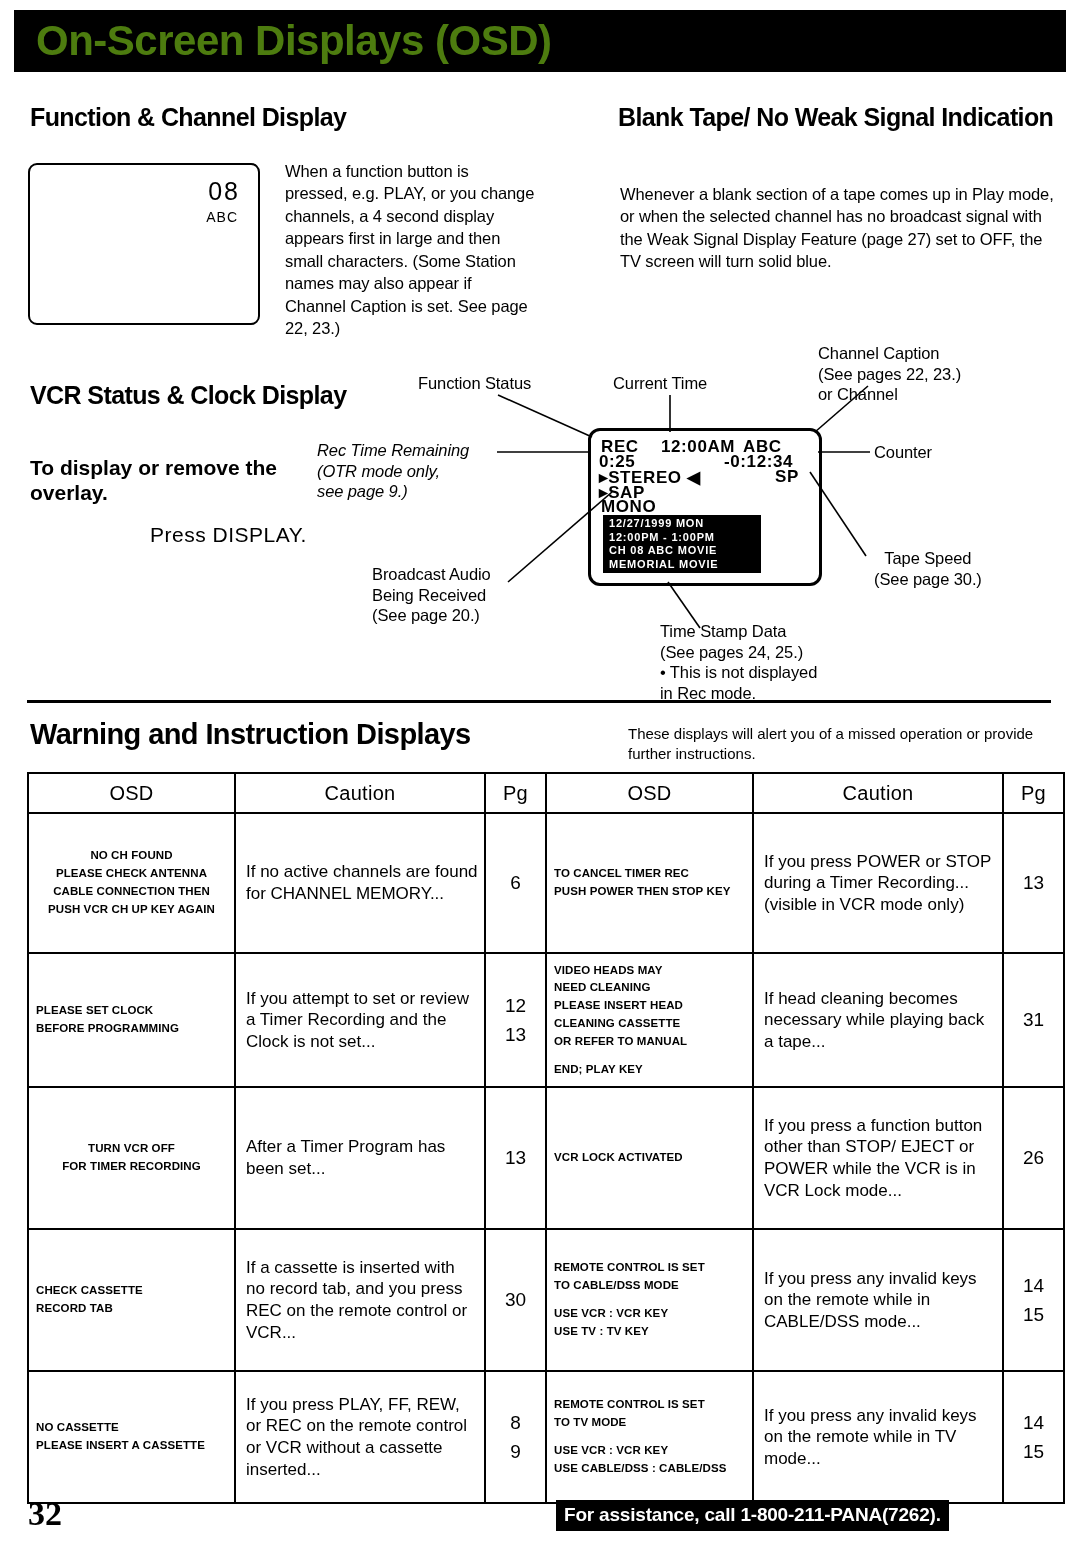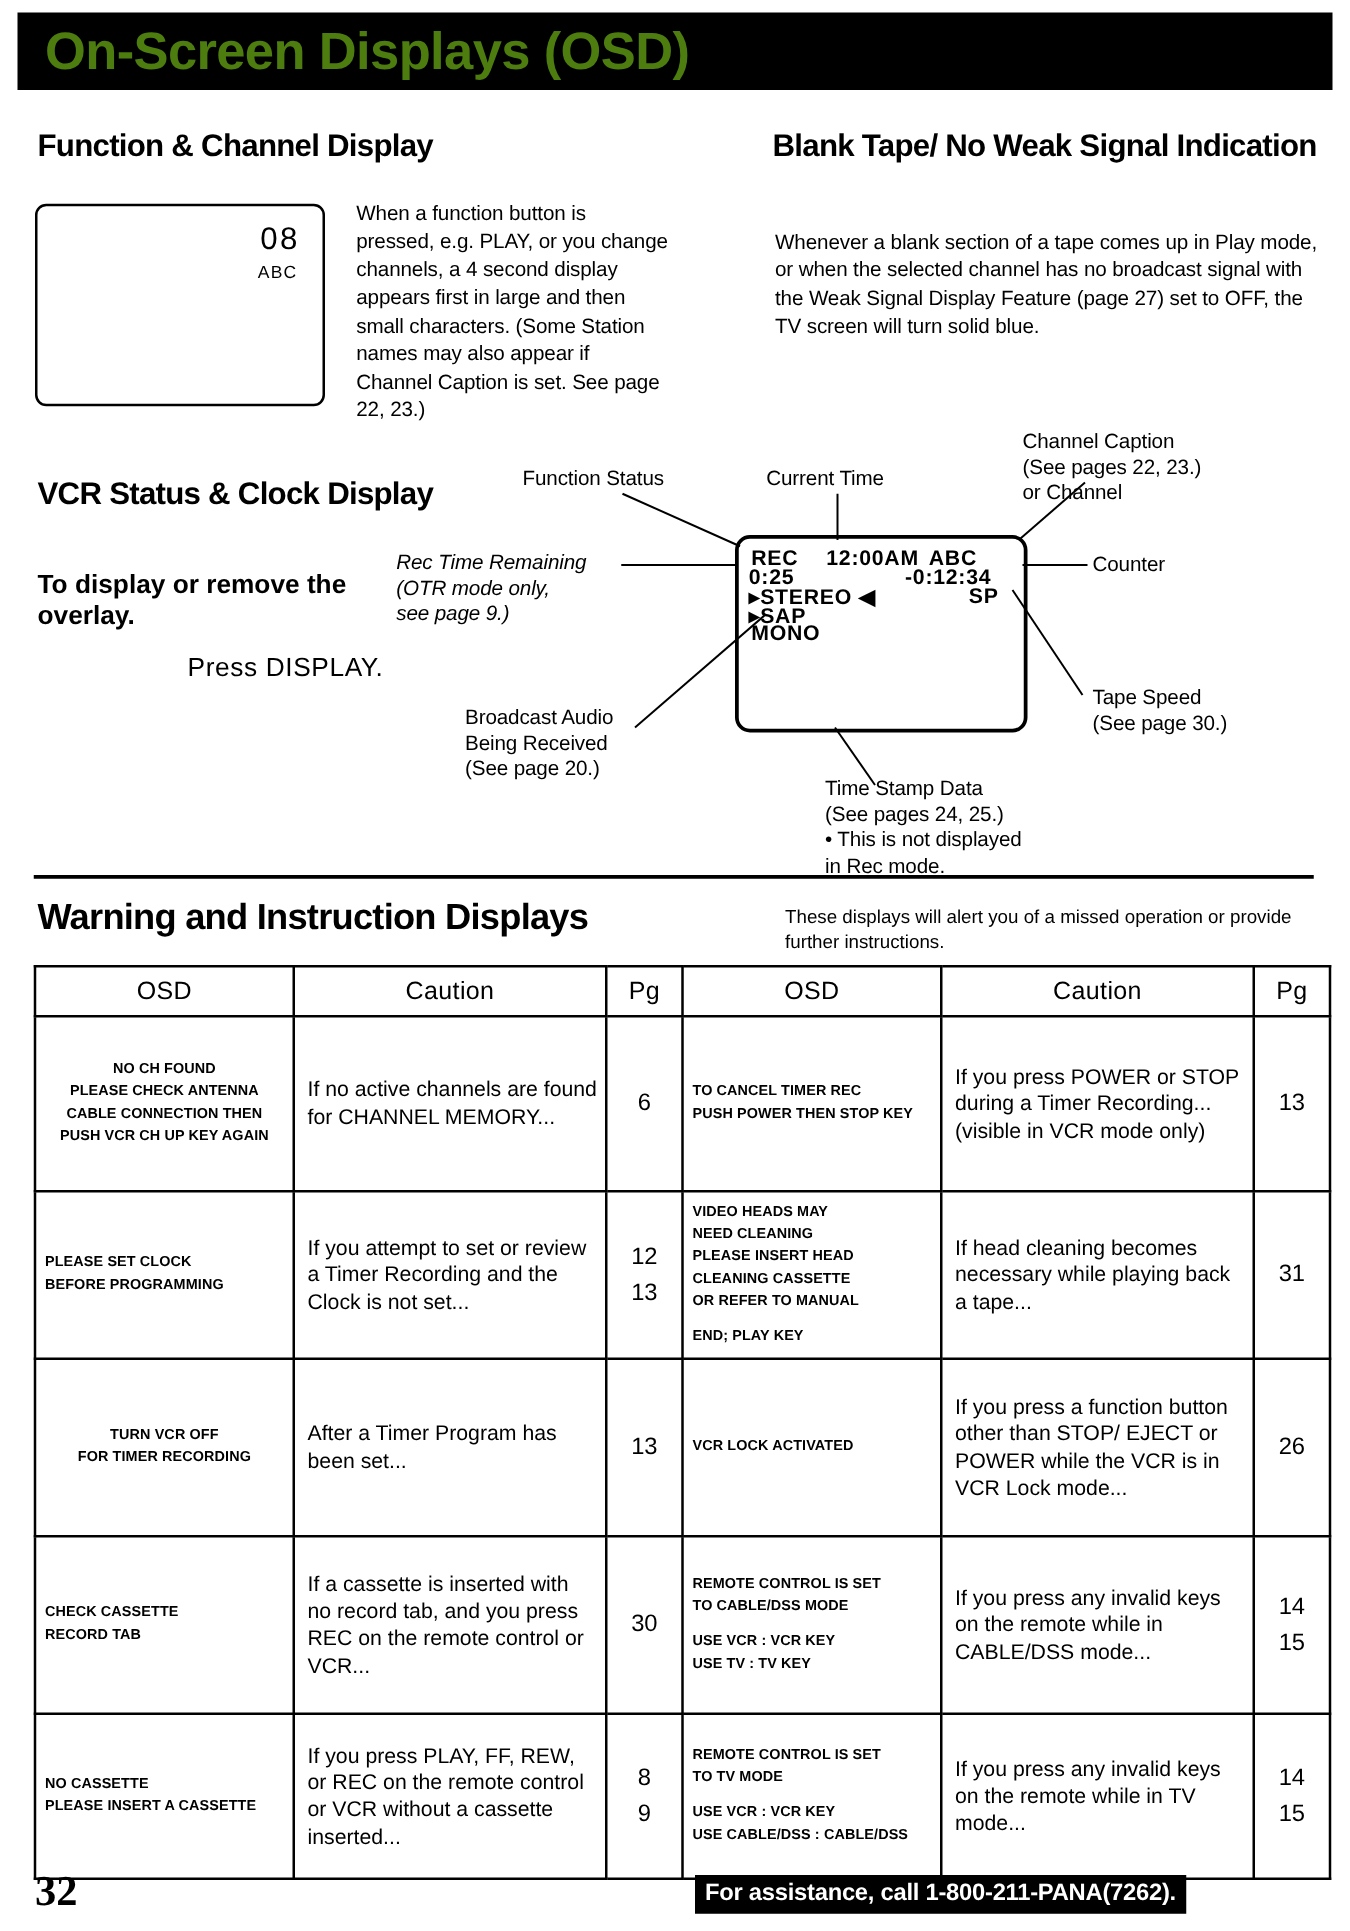--- a/index.html
+++ b/index.html
@@ -280,32 +280,38 @@
     <div class="osd-line" id="osd-ctr">-0:12:34</div>
     <div class="osd-line" id="osd-stereo">
       <span>▸</span><span>STEREO</span> <span>◀</span>
     </div>
     <div class="osd-line" id="osd-sp">SP</div>
     <div class="osd-line" id="osd-sap">
       <span>▸</span><span>SAP</span>
     </div>
     <div class="osd-line" id="osd-mono">MONO</div>
 
+    <div id="osd-stamp">
+      <div class="sl">12/27/1999 MON</div>
+      <div class="sl">12:00PM -  1:00PM</div>
+      <div class="sl">CH 08 ABC  MOVIE</div>
+      <div class="sl">MEMORIAL MOVIE</div>
+    </div>
   </div>
 
   <div class="callout" id="lbl-fn-status">Function Status</div>
   <div class="callout" id="lbl-cur-time">Current Time</div>
   <div class="callout" id="lbl-ch-caption" style="white-space: pre-line;">Channel Caption
 (See pages 22, 23.)
 or Channel</div>
   <div class="callout" id="lbl-rec-rem" style="white-space: pre-line;">Rec Time Remaining
 (OTR mode only,
 see page 9.)</div>
   <div class="callout" id="lbl-counter">Counter</div>
-  <div class="callout" id="lbl-tape-speed" style="white-space: pre-line;">Tape Speed
+  <div class="callout" id="lbl-tape-speed" style="white-space: pre-line; text-align: center;">Tape Speed
 (See page 30.)</div>
   <div class="callout" id="lbl-bcast" style="white-space: pre-line;">Broadcast Audio
 Being Received
 (See page 20.)</div>
   <div class="callout" id="lbl-timestamp" style="white-space: pre-line;">Time Stamp Data
 (See pages 24, 25.)
 • This is not displayed
    in Rec mode.</div>
 
   <svg style="position:absolute; left:0; top:0; width:1080px; height:700px; pointer-events:none;">

